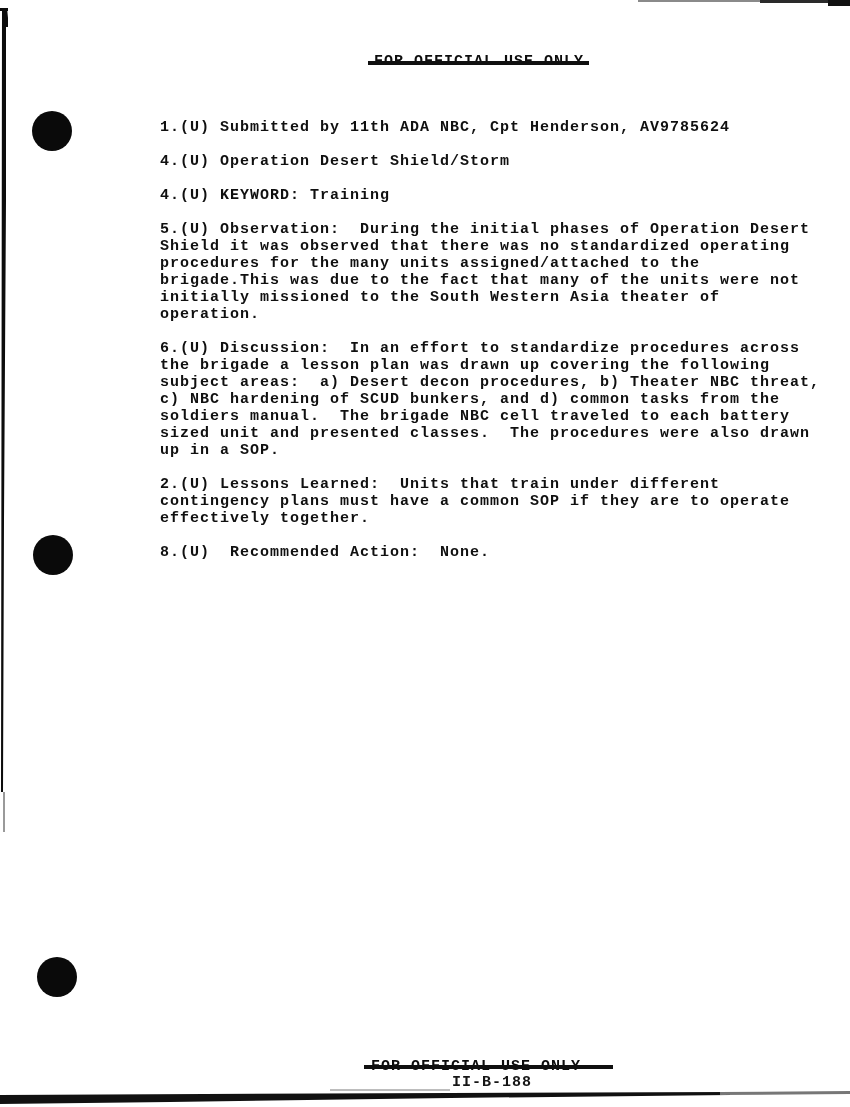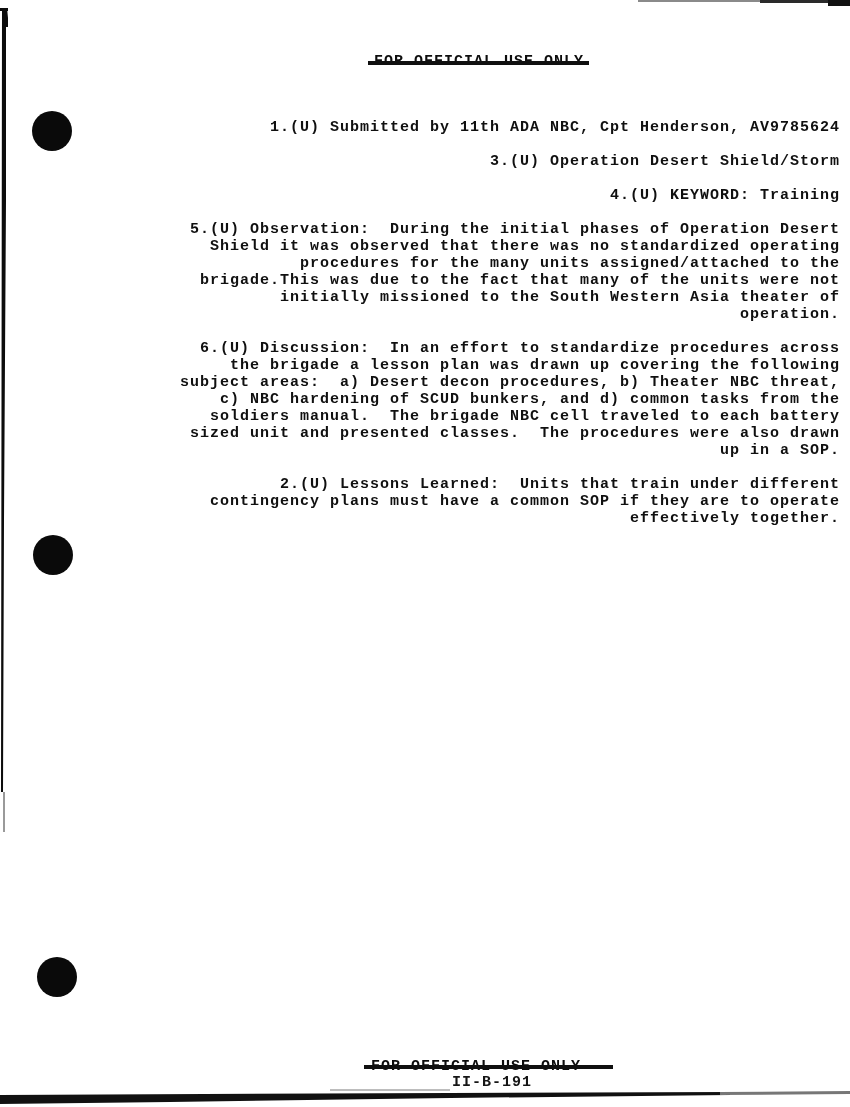--- a/index.html
+++ b/index.html
@@ -53,21 +53,20 @@
     font-weight: bold;
     letter-spacing: 1px;
     white-space: pre;
     color: #151515;
   }
 
   .doc-body {
     position: absolute;
     left: 160px; top: 119px;
     width: 680px;
-    text-align: right;
   }
   .para {
     white-space: pre;
     font-size: 15px;
     line-height: 17px;
     font-weight: bold;
     letter-spacing: 1px;
     color: #101010;
     margin: 0 0 17px 0;
   }
@@ -100,37 +99,38 @@
 
   <div class="punch punch-1"></div>
   <div class="punch punch-2"></div>
   <div class="punch punch-3"></div>
 
   <div class="fouo fouo-header">FOR OFFICIAL USE ONLY</div>
   <div class="strike strike-header"></div>
 
   <div class="doc-body">
     <div class="para">1.(U) Submitted by 11th ADA NBC, Cpt Henderson, AV9785624</div>
-    <div class="para">3.(U) Operation Desert Shield/Storm</div>
+    <div class="para">4.(U) Operation Desert Shield/Storm</div>
     <div class="para">4.(U) KEYWORD: Training</div>
     <div class="para">5.(U) Observation:  During the initial phases of Operation Desert
 Shield it was observed that there was no standardized operating
 procedures for the many units assigned/attached to the
 brigade.This was due to the fact that many of the units were not
 initially missioned to the South Western Asia theater of
 operation.</div>
     <div class="para">6.(U) Discussion:  In an effort to standardize procedures across
 the brigade a lesson plan was drawn up covering the following
 subject areas:  a) Desert decon procedures, b) Theater NBC threat,
 c) NBC hardening of SCUD bunkers, and d) common tasks from the
 soldiers manual.  The brigade NBC cell traveled to each battery
 sized unit and presented classes.  The procedures were also drawn
 up in a SOP.</div>
     <div class="para">2.(U) Lessons Learned:  Units that train under different
 contingency plans must have a common SOP if they are to operate
 effectively together.</div>
+    <div class="para">8.(U)  Recommended Action:  None.</div>
   </div>
 
   <div class="fouo fouo-footer">FOR OFFICIAL USE ONLY</div>
   <div class="strike strike-footer"></div>
-  <div class="page-number">II-B-191</div>
+  <div class="page-number">II-B-188</div>
 
 </div>
 
 </body></html>

